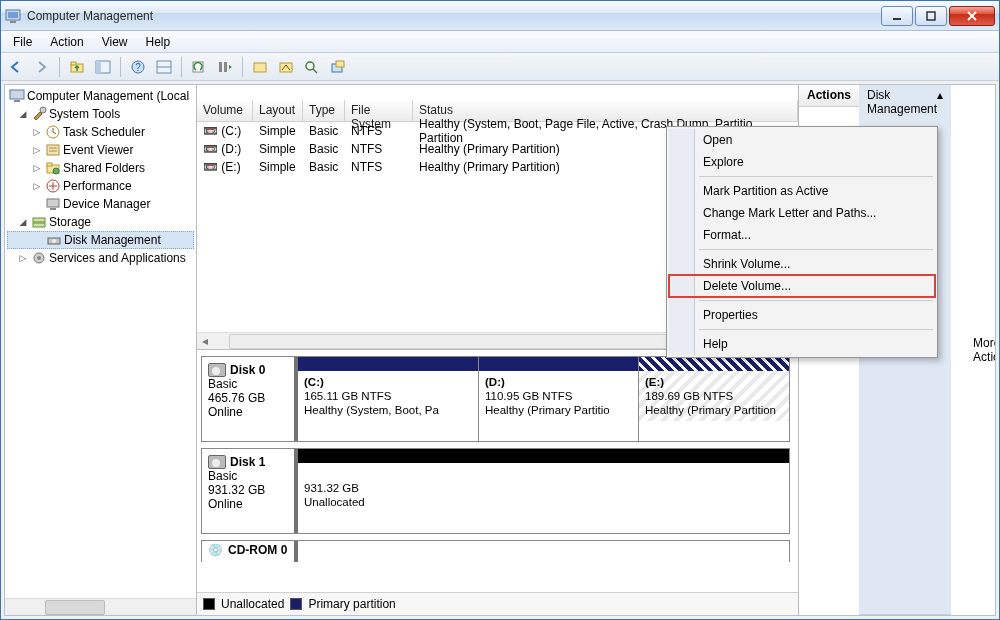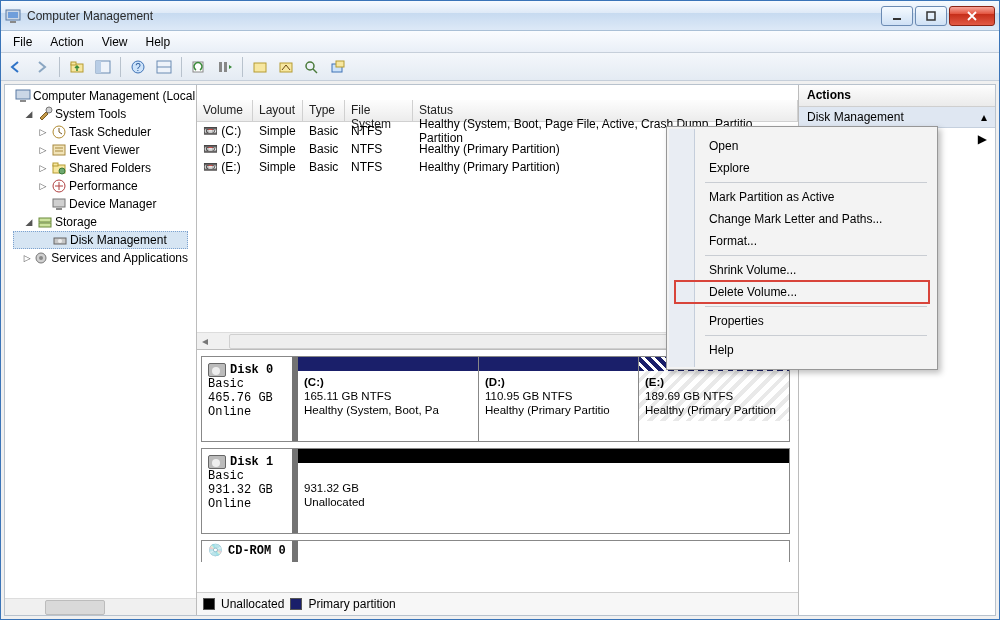--- a/index.html
+++ b/index.html
@@ -83,21 +83,21 @@
     overflow:hidden;
     border: 1px solid #b8c2cd;
     margin: 3px;
   }
   .tree-pane {
     width: 192px;
     border-right: 1px solid #bcbcbc;
     display:flex; flex-direction:column;
     background:#fff;
   }
-  .tree-content { flex:1; overflow:hidden; padding:2px 8px; }
+  .tree-content { flex:1; overflow:hidden; padding:2px 2px; }
   .tree-row { display:flex; align-items:center; height:18px; white-space:nowrap; cursor:default; }
   .tree-row .exp { width:12px; display:inline-flex; justify-content:center; color:#555; font-size:9px; }
   .tree-row .ticon { width:16px; height:16px; margin:0 2px; display:inline-block; }
   .tree-row.selected { background:#d6e5f3; border:1px dotted #7da2ce; padding:0; }
   .tree-scroll { height:17px; background:#f0f0f0; border-top:1px solid #ddd; display:flex; align-items:center; }
   .tree-scroll .thumb { height:15px; width:60px; background:#d9d9d9; border:1px solid #bcbcbc; border-radius:2px; margin-left:40px;}
   
   .center-pane {
     flex: 1;
     display:flex;
@@ -110,51 +110,51 @@
   .vol-header div { border-right:1px solid #d0d0d0; padding:3px 6px; color:#222; }
   .vol-rows { height: 210px; }
   .vol-row { display:flex; height:18px; align-items:center; }
   .vol-row div { padding:1px 6px; }
   .col-vol{width:56px} .col-layout{width:50px} .col-type{width:42px} .col-fs{width:68px} .col-status{flex:1}
   .hscroll { height:17px; background:#f0f0f0; border-top:1px solid #ddd; display:flex; align-items:center; }
   .hscroll .track{ flex:1; height:15px; background:#eee; margin:0 16px; border:1px solid #d0d0d0; border-radius:2px;}
   
   .disks { flex:1; overflow:hidden; background:#fff; }
   .disk-row { display:flex; border:1px solid #888; margin:6px 8px 6px 4px; background:#fff; }
-  .disk-label { width:96px; padding:6px 6px; border-right:6px solid #737373;font-family:Liberation Mono, monospace; }
+  .disk-label { width:96px; padding:6px 6px; border-right:4px solid #737373; }
   .disk-label .dname{ font-weight:bold; display:flex; align-items:center; gap:4px;}
   .disk-icon{ width:18px; height:14px; background:#bbb; border:1px solid #666; display:inline-block; border-radius:2px; position:relative;}
   .disk-icon::after{content:""; position:absolute; left:3px; top:3px; width:8px; height:8px; background:#eee; border-radius:50%;}
   .partitions { flex:1; display:flex; padding:0; }
   .part-top { height:14px; background:#1a1f6a; }
   .part-top.black { background:#000; }
   .part-top.hatch { background: repeating-linear-gradient(45deg,#1a1f6a,#1a1f6a 4px,#fff 4px,#fff 7px); }
   .partition { border-left:1px solid #888; display:flex; flex-direction:column; }
   .partition:first-child{border-left:none;}
   .part-body { padding:4px 6px; font-size:11.5px; line-height:14px; }
   .part-body .pl{white-space:nowrap; overflow:hidden; text-overflow:ellipsis;}
   .partition.hatched .part-body{ background: repeating-linear-gradient(135deg,#fff,#fff 5px,#e9e9e9 5px,#e9e9e9 9px); }
   
   .legend { display:flex; align-items:center; gap:6px; padding:4px 6px; border-top:1px solid #cfcfcf; background:#f7f7f7;}
   .lg-sw{ width:12px; height:12px; display:inline-block; border:1px solid #555;}
   .lg-black{background:#000;} .lg-blue{background:#1a1f6a;}
   
-  .actions-pane { width:196px; display:flex; flex-direction:column; background:#fff;}
+  .actions-pane { width:196px; display:flex; background:#fff;}
   .actions-header{ height:22px; background:linear-gradient(#fdfdfd,#ebebeb); border-bottom:1px solid #cfcfcf; padding:3px 8px; font-weight:bold;}
   .actions-section{ background:#dfe7f2; padding:3px 8px; font-size:12px; display:flex; justify-content:space-between; border-bottom:1px solid #c5d0de; cursor:default;}
   .actions-row{ padding:4px 8px 4px 22px; display:flex; align-items:center; justify-content:space-between; cursor:default;}
   
   .context-menu{
     position:absolute;
     left:665px; top:125px;
     width:272px;
     background:#f3f3f3;
     border:1px solid #979797;
     box-shadow: 3px 3px 6px rgba(0,0,0,0.25);
-    padding:8px;
+    padding:2px;
     z-index:20;
   }
   .cm-gutter{ position:absolute; left:2px; top:2px; bottom:2px; width:26px; background:#e9edf3; border-right:1px solid #c5cedb;}
   .cm-item{ position:relative; padding:4px 10px 4px 34px; cursor:default; }
   .cm-item.disabled{ color:#9a9a9a; }
   .cm-item.highlight{ outline:2px solid #d8443a; outline-offset:-1px; }
   .cm-sep{ height:1px; background:#c9cdd3; margin:3px 2px 3px 30px; }
   
   svg { display:block; }
 </style>

